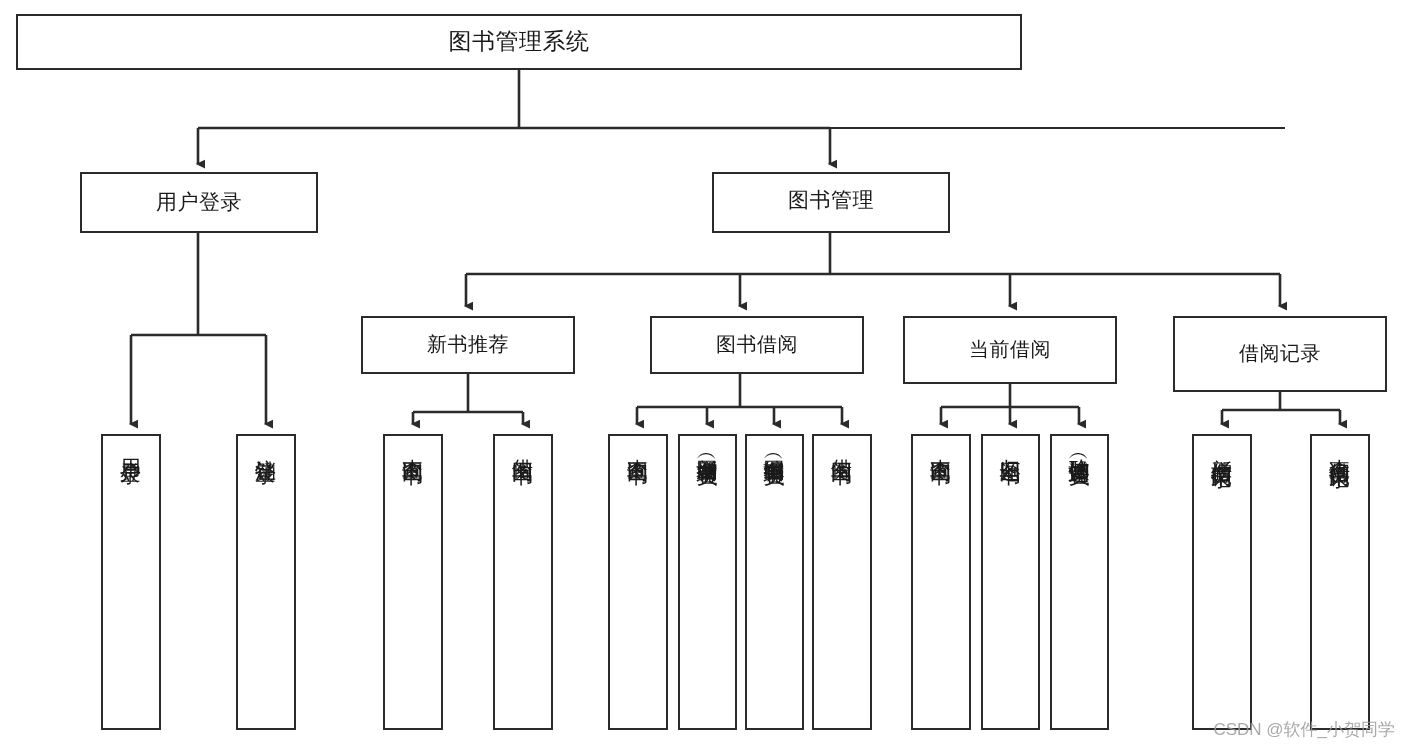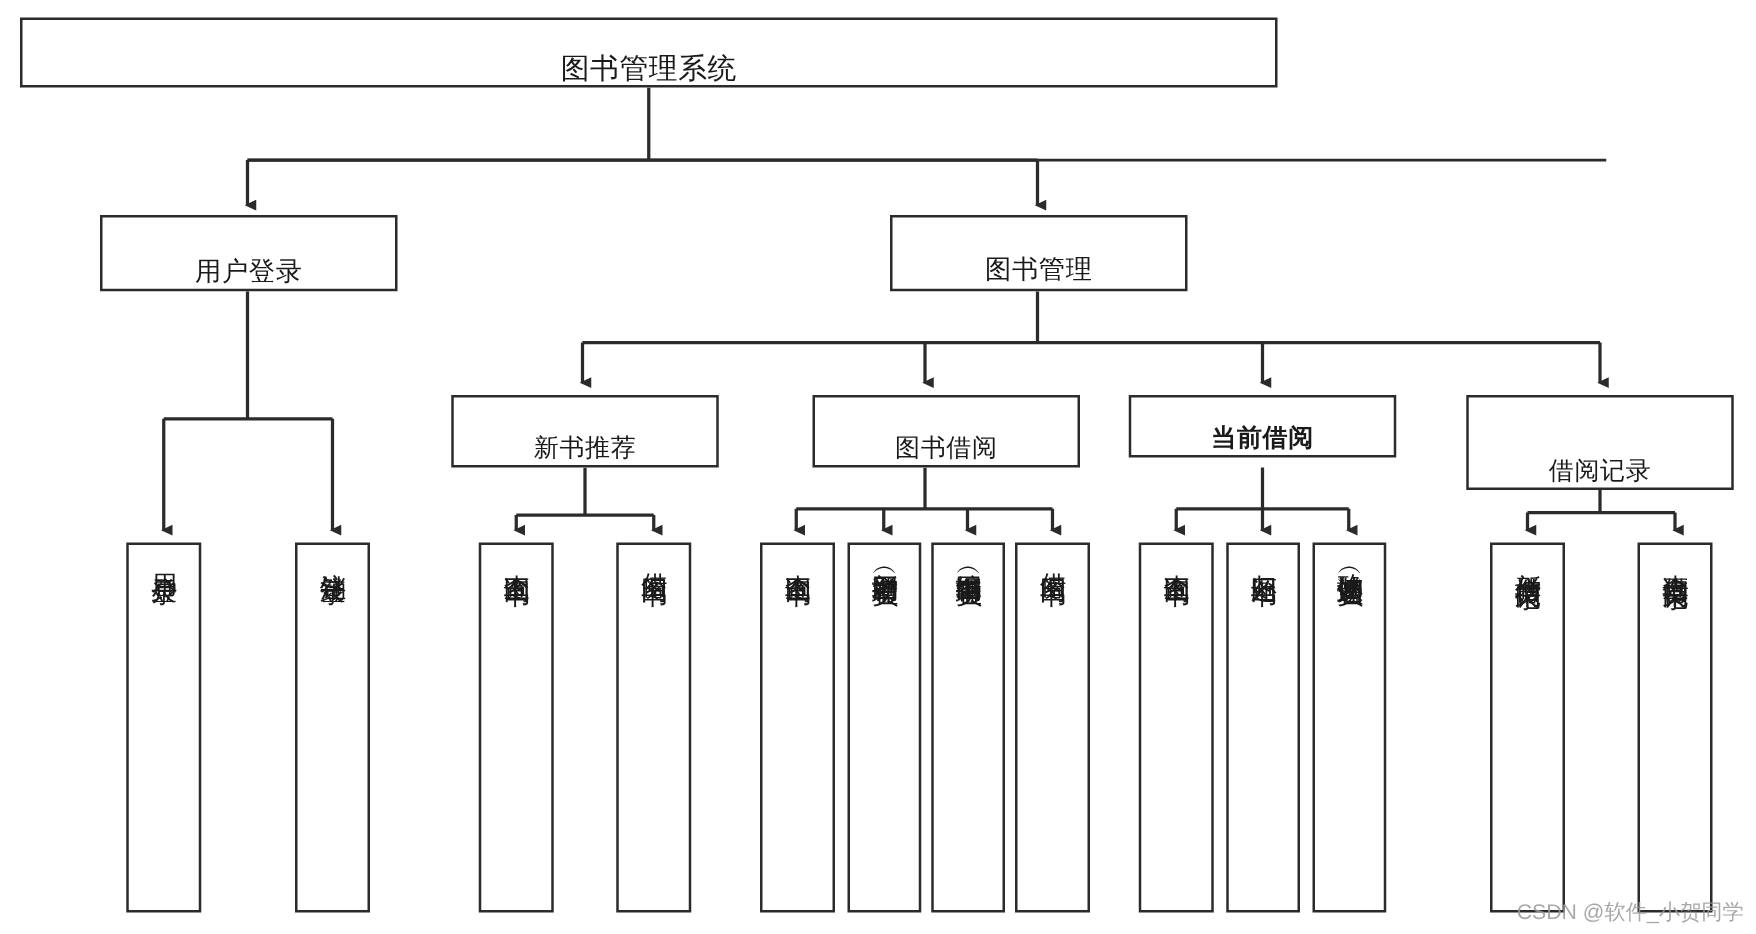--- a/index.html
+++ b/index.html
@@ -12,21 +12,21 @@
   }
   #canvas{position:absolute;left:0;top:0;width:1405px;height:747px;}
   svg.edges{position:absolute;left:0;top:0;width:1405px;height:747px;pointer-events:none;}
 
   .node{
     position:absolute;
     box-sizing:border-box;
     background:#ffffff;
     border:2px solid #2b2b2b;
     display:flex;
-    align-items:flex-end;
+    align-items:center;
     justify-content:center;
     text-align:center;
   }
   .node .lbl{
     display:block;
     line-height:1.18;
     letter-spacing:0.5px;
     color:#1a1a1a;
   }
 
@@ -131,21 +131,21 @@
   <div class="node n-l2" style="left:712px;top:172px;width:238px;height:61px;font-family:Liberation Mono, monospace;">
     <span class="lbl">图书管理</span>
   </div>
 
   <div class="node n-l3" style="left:361px;top:316px;width:214px;height:58px;">
     <span class="lbl">新书推荐</span>
   </div>
   <div class="node n-l3" style="left:650px;top:316px;width:214px;height:58px;">
     <span class="lbl">图书借阅</span>
   </div>
-  <div class="node n-l3" style="left:903px;top:316px;width:214px;height:50px;font-weight:bold;">
+  <div class="node n-l3" style="left:903px;top:316px;width:214px;height:68px;">
     <span class="lbl">当前借阅</span>
   </div>
   <div class="node n-l3" style="left:1173px;top:316px;width:214px;height:76px;">
     <span class="lbl">借阅记录</span>
   </div>
 
   <div class="node leaf" style="left:101px;top:434px;width:60px;height:296px;">
     <span class="lbl">用户登录</span>
   </div>
   <div class="node leaf" style="left:236px;top:434px;width:60px;height:296px;">

